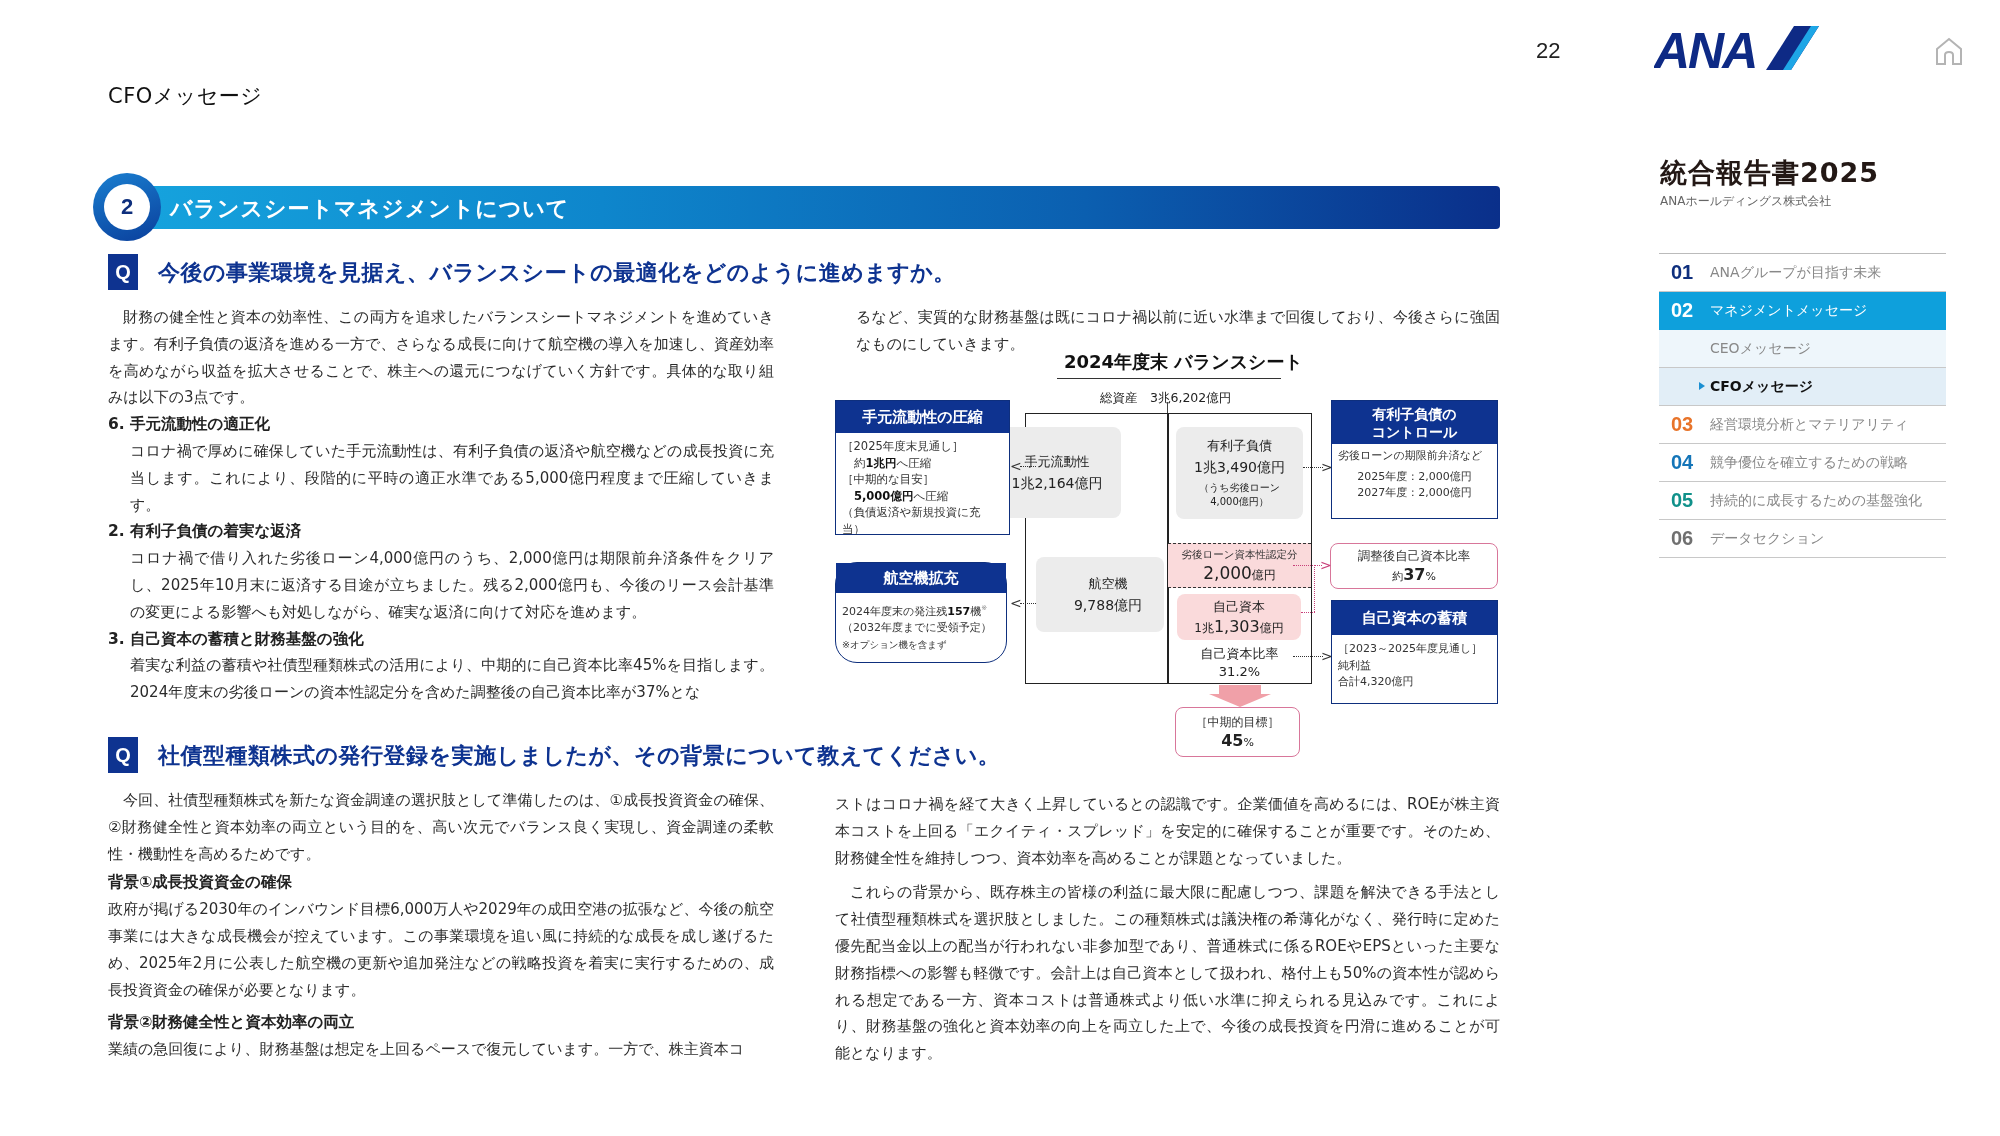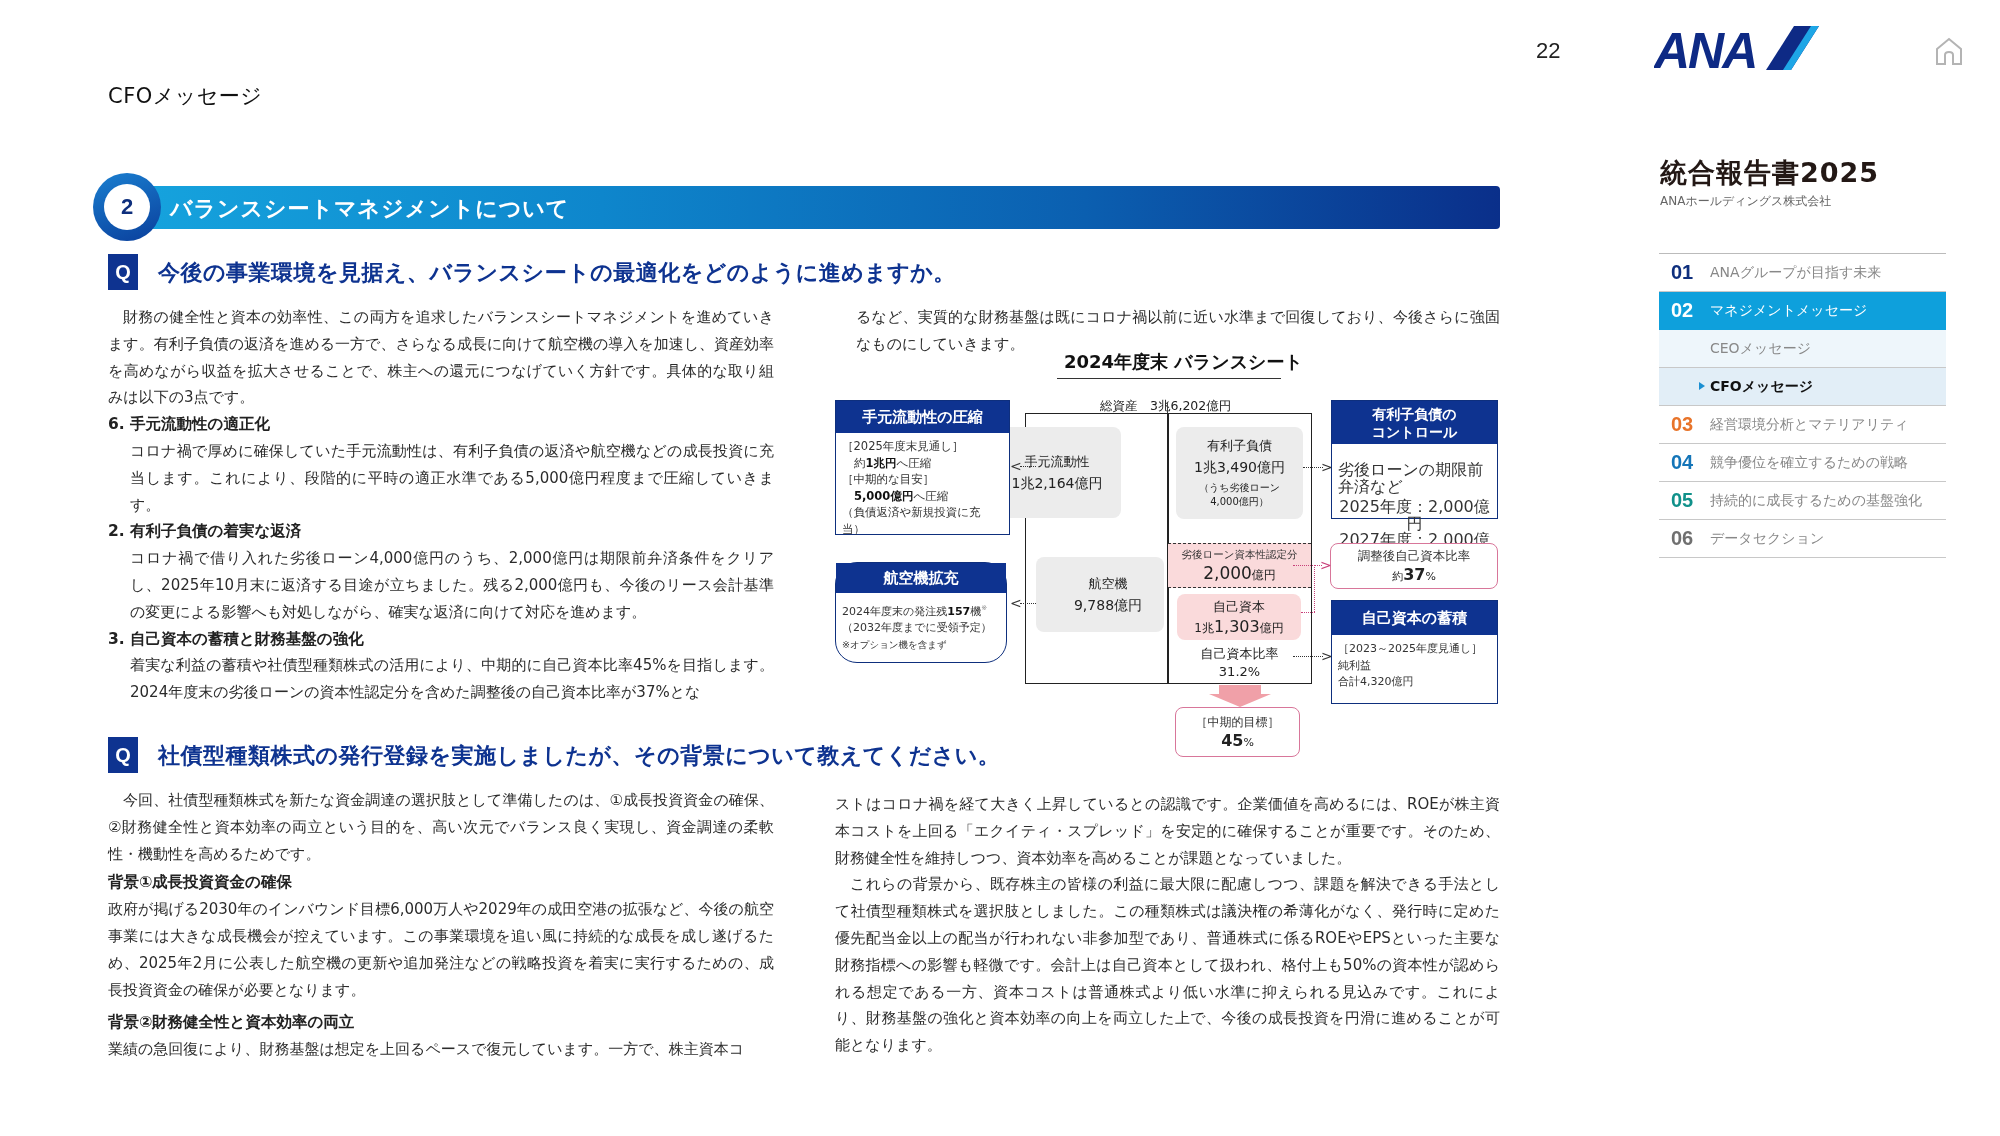--- a/index.html
+++ b/index.html
@@ -38,21 +38,21 @@
 
   
   .para { font-size: 15px; line-height: 26.8px; color: #2b2b2b; text-align: justify; }
   .para.indent { text-indent: 1em; }
   .sub-head { font-size: 15.5px; font-weight: bold; color: #222; line-height: 26.8px; }
   .sub-body { font-size: 15px; line-height: 26.8px; color: #2b2b2b; padding-left: 22px; text-align: justify; }
 
   
   .bs-title { left: 1064px; top: 350px; font-size: 18px; font-weight: bold; color: #111; }
   .bs-title-line { left: 1057px; top: 378px; width: 224px; height: 1px; background: #333; }
-  .bs-total { left: 1100px; top: 390px; font-size: 12.5px; color: #222; margin-top: 8px; }
+  .bs-total { left: 1100px; top: 390px; font-size: 12.5px; color: #222; }
   .bs-frame { left: 1025px; top: 413px; width: 287px; height: 271px; border: 1.5px solid #222; }
   .bs-divider { left: 1167px; top: 413px; width: 1.5px; height: 271px; background: #222; }
   .bs-divider-top { left: 1167px; top: 402px; width: 1px; height: 12px; background: #444; }
   .bs-cell { background: #ececec; border-radius: 8px; display: flex; flex-direction: column; align-items: center; justify-content: center; text-align: center; color: #222; }
   .bs-cell .l1 { font-size: 13px; }
   .bs-cell .l2 { font-size: 14px; margin-top: 4px; }
   .bs-cell .l3 { font-size: 10px; margin-top: 4px; line-height: 14px; }
   .bs-pink { background: #fadadb; }
   .bs-dash-band { left: 1168px; top: 543px; width: 143px; height: 45px; background: #fadadb; border-top: 1.5px dashed #333; border-bottom: 1.5px dashed #333; display: flex; flex-direction: column; align-items: center; justify-content: center; }
   .bs-dash-band .l1 { font-size: 10.5px; color: #333; }
@@ -224,21 +224,21 @@
 <span class="abs arrow-l" style="left:1010px; top:459px;">&lt;</span>
 <div class="abs dot-line" style="left:1020px; top:466px; width:16px;"></div>
 <span class="abs arrow-l" style="left:1010px; top:596px;">&lt;</span>
 <div class="abs dot-line" style="left:1020px; top:603px; width:16px;"></div>
 
 <div class="abs callout" style="left:1331px; top:400px; width:167px; height:119px;">
   <div class="callout-head" style="height:43px; font-size:14px;">
     <span>有利子負債の</span>
     <span>コントロール</span>
   </div>
-  <div class="callout-body" style="font-size:16px; padding-top:18px;">
+  <div class="callout-body" style="font-size:11px; padding-top:4px;">
     <div style="margin-bottom:4px;">劣後ローンの期限前弁済など</div>
     <div class="center">2025年度：2,000億円</div>
     <div class="center">2027年度：2,000億円</div>
   </div>
 </div>
 
 <div class="abs pink-callout" style="left:1330px; top:543px; width:168px; height:46px;">
   <div style="font-size:12.5px; color:#333;">調整後自己資本比率</div>
   <div><span style="font-size:11px;">約</span><b style="font-size:16px;">37</b><span style="font-size:11px;">%</span></div>
 </div>
@@ -270,14 +270,14 @@
 <div class="abs" style="left:108px; top:787px; width:666px;">
   <p class="para indent">今回、社債型種類株式を新たな資金調達の選択肢として準備したのは、①成長投資資金の確保、②財務健全性と資本効率の両立という目的を、高い次元でバランス良く実現し、資金調達の柔軟性・機動性を高めるためです。</p>
   <div class="sub-head" style="margin-top:2px;">背景①成長投資資金の確保</div>
   <p class="para">政府が掲げる2030年のインバウンド目標6,000万人や2029年の成田空港の拡張など、今後の航空事業には大きな成長機会が控えています。この事業環境を追い風に持続的な成長を成し遂げるため、2025年2月に公表した航空機の更新や追加発注などの戦略投資を着実に実行するための、成長投資資金の確保が必要となります。</p>
   <div class="sub-head" style="margin-top:6px;">背景②財務健全性と資本効率の両立</div>
   <p class="para">業績の急回復により、財務基盤は想定を上回るペースで復元しています。一方で、株主資本コ</p>
 </div>
 
 <div class="abs" style="left:835px; top:791px; width:665px;">
   <p class="para">ストはコロナ禍を経て大きく上昇しているとの認識です。企業価値を高めるには、ROEが株主資本コストを上回る「エクイティ・スプレッド」を安定的に確保することが重要です。そのため、財務健全性を維持しつつ、資本効率を高めることが課題となっていました。</p>
-  <p class="para indent" style="margin-top:0;">これらの背景から、既存株主の皆様の利益に最大限に配慮しつつ、課題を解決できる手法として社債型種類株式を選択肢としました。この種類株式は議決権の希薄化がなく、発行時に定めた優先配当金以上の配当が行われない非参加型であり、普通株式に係るROEやEPSといった主要な財務指標への影響も軽微です。会計上は自己資本として扱われ、格付上も50%の資本性が認められる想定である一方、資本コストは普通株式より低い水準に抑えられる見込みです。これにより、財務基盤の強化と資本効率の向上を両立した上で、今後の成長投資を円滑に進めることが可能となります。</p>
+  <p class="para indent" style="margin-top:8px;">これらの背景から、既存株主の皆様の利益に最大限に配慮しつつ、課題を解決できる手法として社債型種類株式を選択肢としました。この種類株式は議決権の希薄化がなく、発行時に定めた優先配当金以上の配当が行われない非参加型であり、普通株式に係るROEやEPSといった主要な財務指標への影響も軽微です。会計上は自己資本として扱われ、格付上も50%の資本性が認められる想定である一方、資本コストは普通株式より低い水準に抑えられる見込みです。これにより、財務基盤の強化と資本効率の向上を両立した上で、今後の成長投資を円滑に進めることが可能となります。</p>
 </div>
 
 </body></html>

